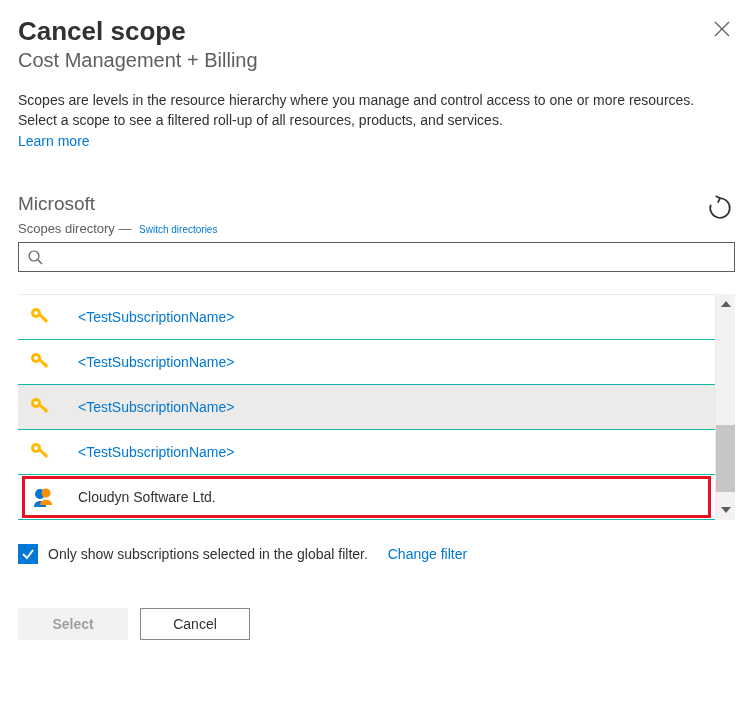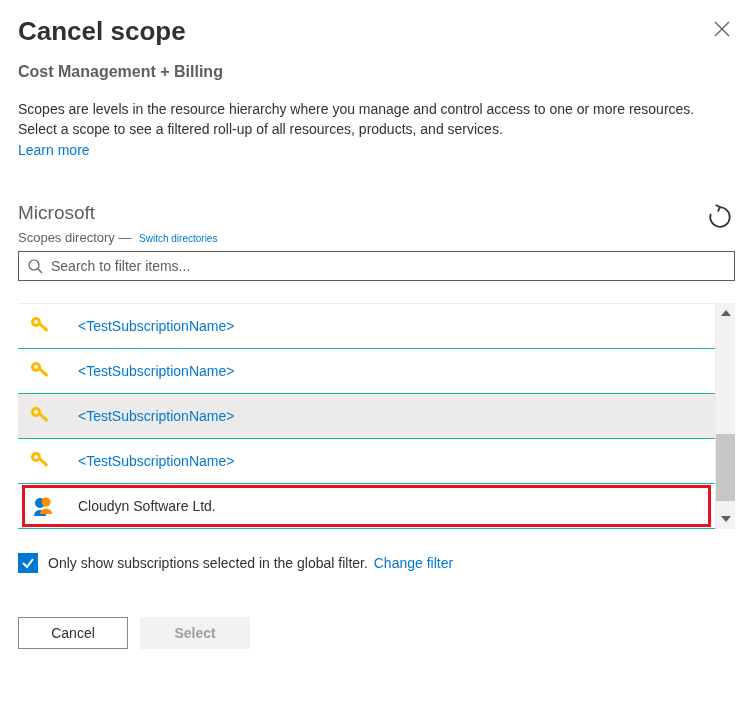--- a/index.html
+++ b/index.html
@@ -16,25 +16,24 @@
       justify-content: space-between;
       align-items: flex-start;
     }
     .title {
       font-size: 26px;
       font-weight: 600;
       color: #323130;
       line-height: 1.2;
     }
     .subtitle {
-      font-size: 16px;
-      color: #605e5c;
-      margin-top: 16px;
+      font-size: 20px;
+      color: #605e5c;
+      margin-top: 2px;
       margin-bottom: 18px;
-      font-weight: bold;
     }
     .close-btn {
       cursor: pointer;
       padding: 4px;
       color: #605e5c;
     }
     .close-btn svg { display: block; }
     .description {
       font-size: 14px;
       color: #323130;
@@ -158,21 +157,21 @@
     .checkbox {
       width: 20px; height: 20px;
       background: #0078d4;
       display: flex;
       align-items: center;
       justify-content: center;
       cursor: pointer;
     }
     .checkbox svg { color: #fff; }
     .filter-text { font-size: 14px; color: #323130;}
-    .filter-text .link { margin-left: 2px; }
+    .filter-text .link { margin-left: 16px; }
 
     .button-row {
       display: flex;
       gap: 12px;
       margin-top: 44px;
     }
     .btn {
       min-width: 110px;
       height: 32px;
       font-size: 14px;
@@ -228,21 +227,20 @@
         <polyline points="8,1 12,3 10,7" fill="none" stroke="currentColor" stroke-width="1.6"></polyline>
       </svg>
   </div>
 </div>
 
 <div class="search-box">
   <svg width="16" height="16" viewBox="0 0 16 16">
       <circle cx="7" cy="7" r="5" fill="none" stroke="currentColor" stroke-width="1.2"></circle>
       <line x1="11" y1="11" x2="15" y2="15" stroke="currentColor" stroke-width="1.2"></line>
     </svg>
-  <input type="text" placeholder="Search to filter items..." style="">
 </div>
 
 <div class="list-wrap">
   <div class="list" id="scope-list">
       <div class="list-item">
         <span class="icon-slot">
           <svg width="24" height="24" viewBox="0 0 24 24">
             <circle cx="8" cy="8" r="5" fill="#ffb900"></circle>
             <circle cx="8" cy="8" r="2" fill="#fff"></circle>
             <rect x="11" y="11" width="3" height="10" fill="#ffb900" transform="rotate(-45 11 11)"></rect>
@@ -320,18 +318,18 @@
         <polyline points="2,7 6,11 12,3" fill="none" stroke="currentColor" stroke-width="2"></polyline>
       </svg>
   </div>
   <div class="filter-text">
     <span>Only show subscriptions selected in the global filter.</span>
     <span class="link">Change filter</span>
   </div>
 </div>
 
 <div class="button-row">
+  <div class="btn btn-primary-disabled">Select</div>
   <div class="btn btn-secondary">Cancel</div>
-  <div class="btn btn-primary-disabled">Select</div>
 </div>
 
 
 
 
 </body></html>

